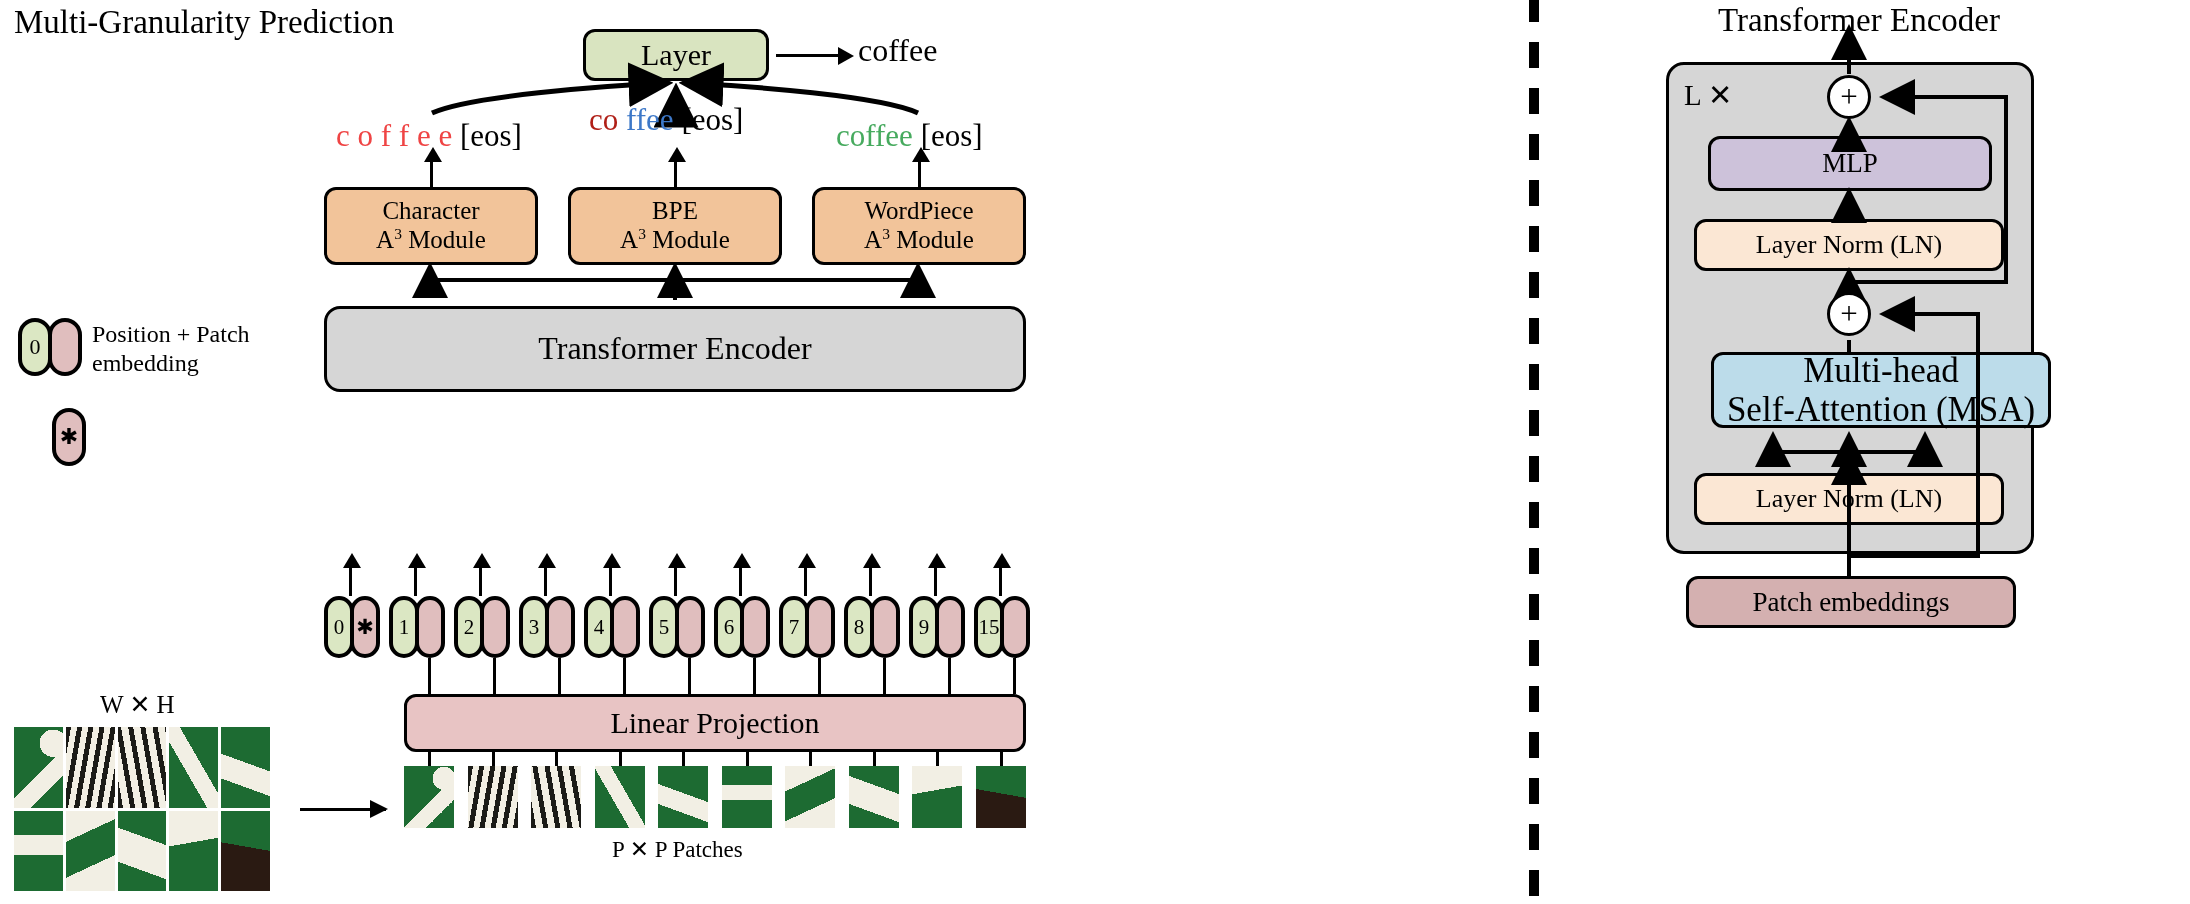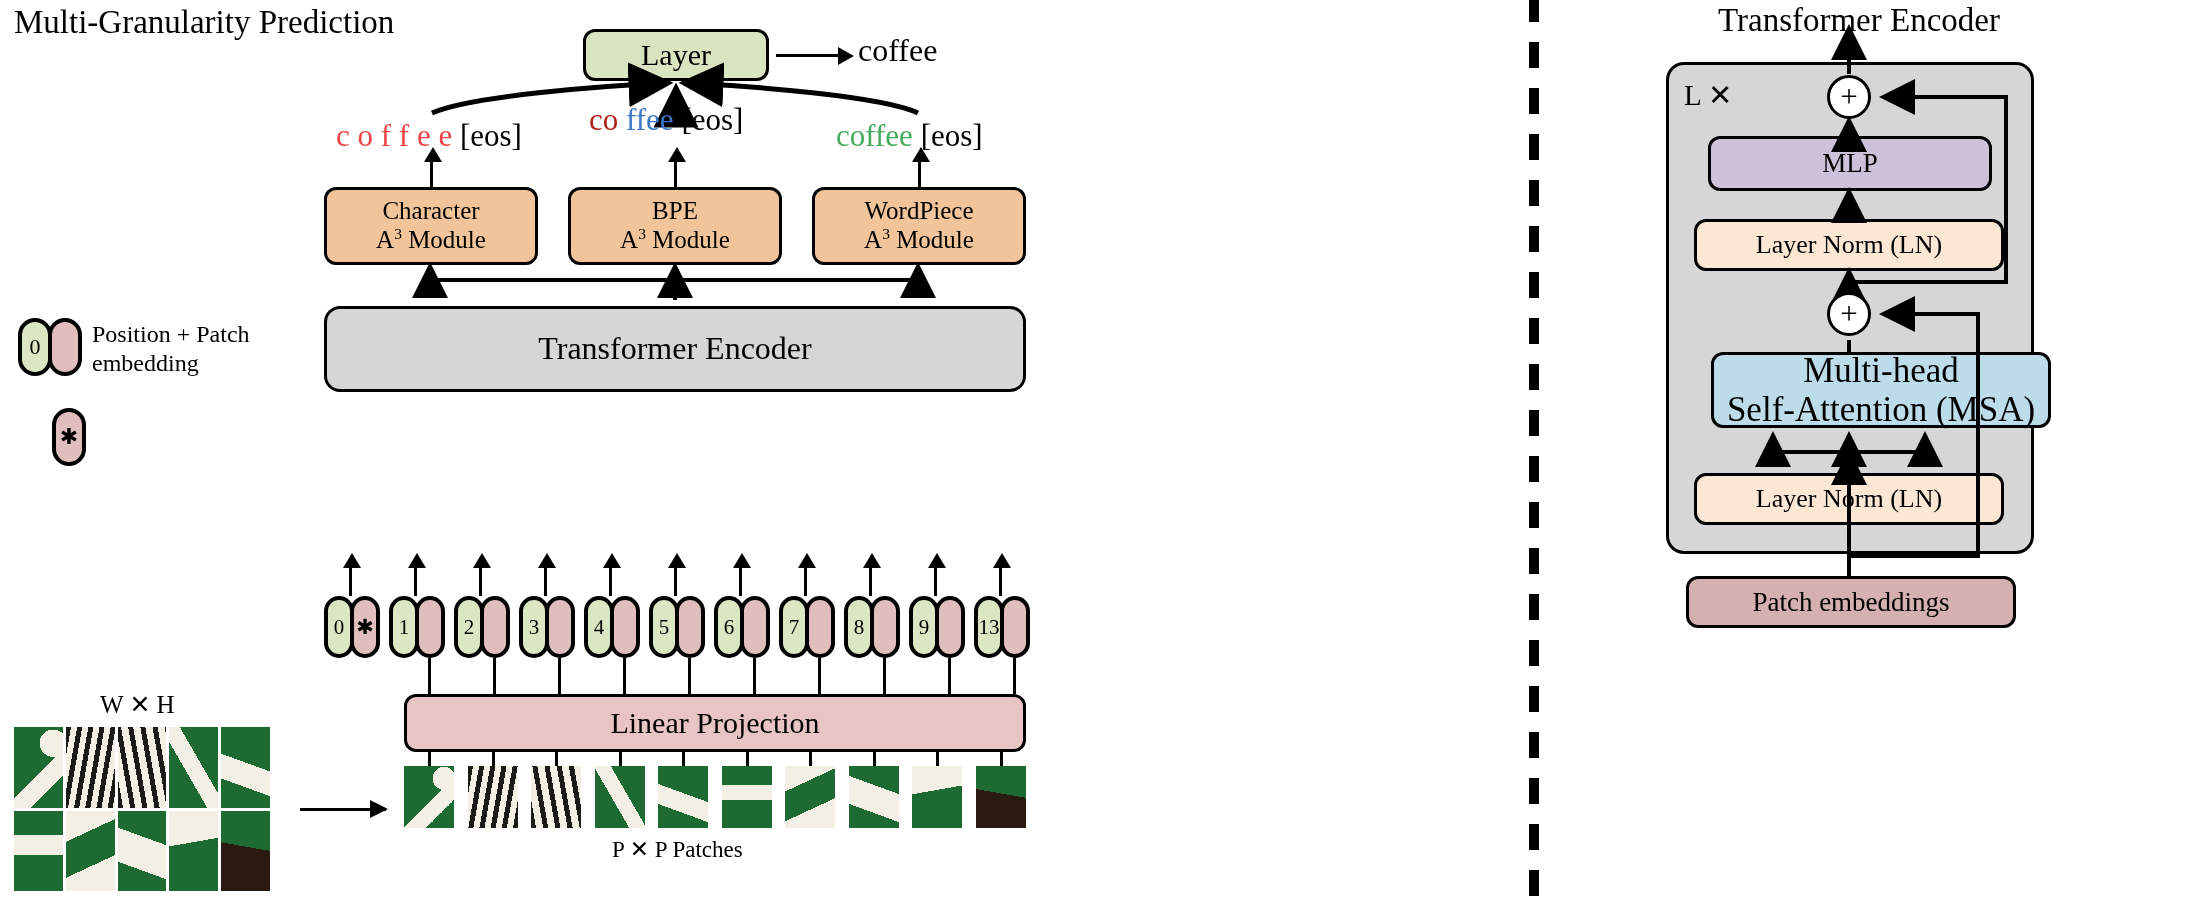--- a/index.html
+++ b/index.html
@@ -233,21 +233,21 @@
     </div>
     <div class="tok">
       <div class="pill green">8</div>
       <div class="pill pink"></div>
     </div>
     <div class="tok">
       <div class="pill green">9</div>
       <div class="pill pink"></div>
     </div>
     <div class="tok">
-      <div class="pill green">13</div>
+      <div class="pill green">15</div>
       <div class="pill pink"></div>
     </div>
   </div>
 
 <div class="abs" id="tok-up-arrows">
     <div class="vline abs" style="left: 348.5px; top: 566px; height: 30px;">
       <span class="arrow-up" style="position: absolute; left: 1.5px; top: 0px;"></span>
     </div>
     <div class="vline abs" style="left: 413.5px; top: 566px; height: 30px;">
       <span class="arrow-up" style="position: absolute; left: 1.5px; top: 0px;"></span>

